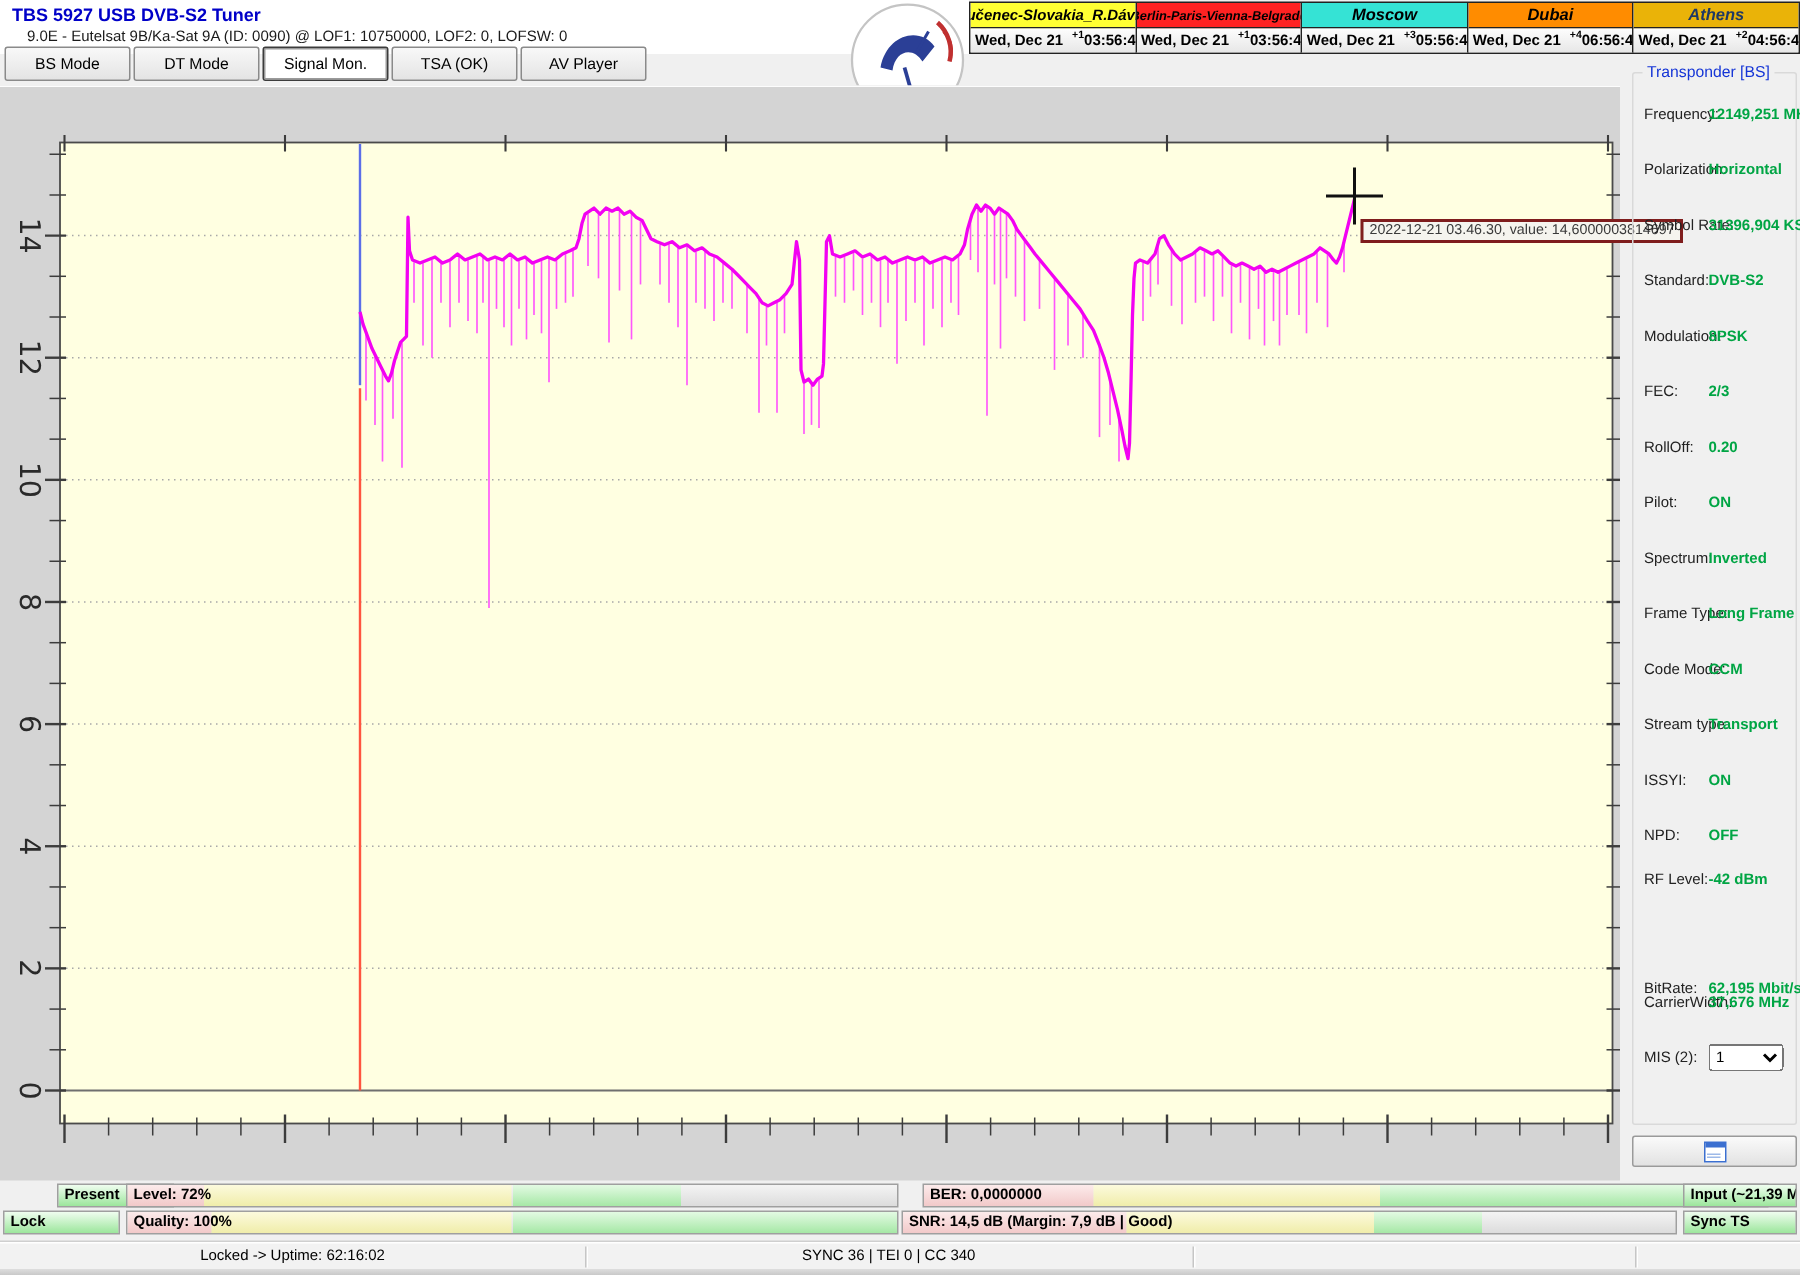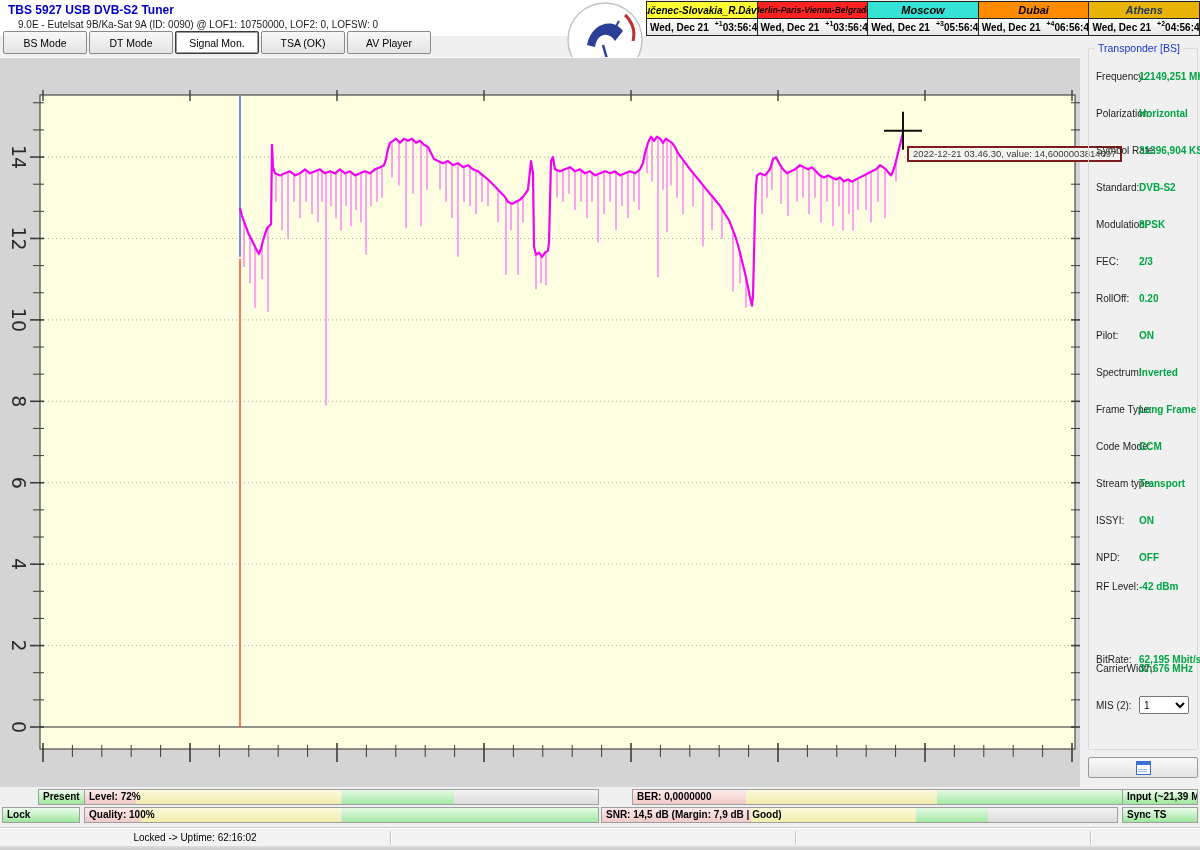--- a/index.html
+++ b/index.html
@@ -443,21 +443,21 @@
   </div>
 
   <div class="abs srow" id="srow1" style="top:789px;">
       <div class="sbox" style="left: 2px; width: 78px; margin-left: 36px;">Present</div>
       <div class="sbar" style="left: 84px; width: 515px;">
         <div class="seg pink" style="left: 0px; width: 51.3px;"></div>
         <div class="seg yellow" style="left: 51.3px; width: 205.2px;"></div>
         <div class="seg green" style="left: 256.5px; width: 112.86px;"></div>
         <div class="sbar-label">Level: 72%</div>
       </div>
-      <div class="sbar" style="left: 632px; width: 496px;">
+      <div class="sbar" style="left: 615px; width: 564px;">
         <div class="seg pink" style="left: 0px; width: 113.3px;"></div>
         <div class="seg yellow" style="left: 113.3px; width: 190.55px;"></div>
         <div class="seg green" style="left: 303.85px; width: 211.15px;"></div>
         <div class="sbar-label">BER: 0,0000000</div>
       </div>
       <div class="sbox" style="left: 1122px; width: 76px;">Input (~21,39 Mbps)</div>
     </div>
   <div class="abs srow" id="srow2" style="top:807px;">
       <div class="sbox" style="left: 2px; width: 78px;">Lock</div>
       <div class="sbar" style="left: 84px; width: 515px;">
@@ -471,20 +471,21 @@
         <div class="seg yellow" style="left: 149.35px; width: 164.8px;"></div>
         <div class="seg green" style="left: 314.15px; width: 72.1px;"></div>
         <div class="sbar-label">SNR: 14,5 dB (Margin: 7,9 dB | Good)</div>
       </div>
       <div class="sbox" style="left: 1122px; width: 76px;">Sync TS</div>
     </div>
 
   <div class="abs" id="statusbar">
     <div class="sb-sec" style="left:0;width:390px;">Locked -&gt; Uptime: 62:16:02</div>
     <div class="sb-div" style="left:390px;"></div>
+    <div class="sb-sec" style="left:390px;width:405px;">SYNC 36 | TEI 0 | CC 340</div>
     <div class="sb-div" style="left:795px;"></div>
     <div class="sb-div" style="left:1090px;"></div>
   </div>
   <div class="abs" id="sliver">
     
     
     
   </div>
 </div>
 

